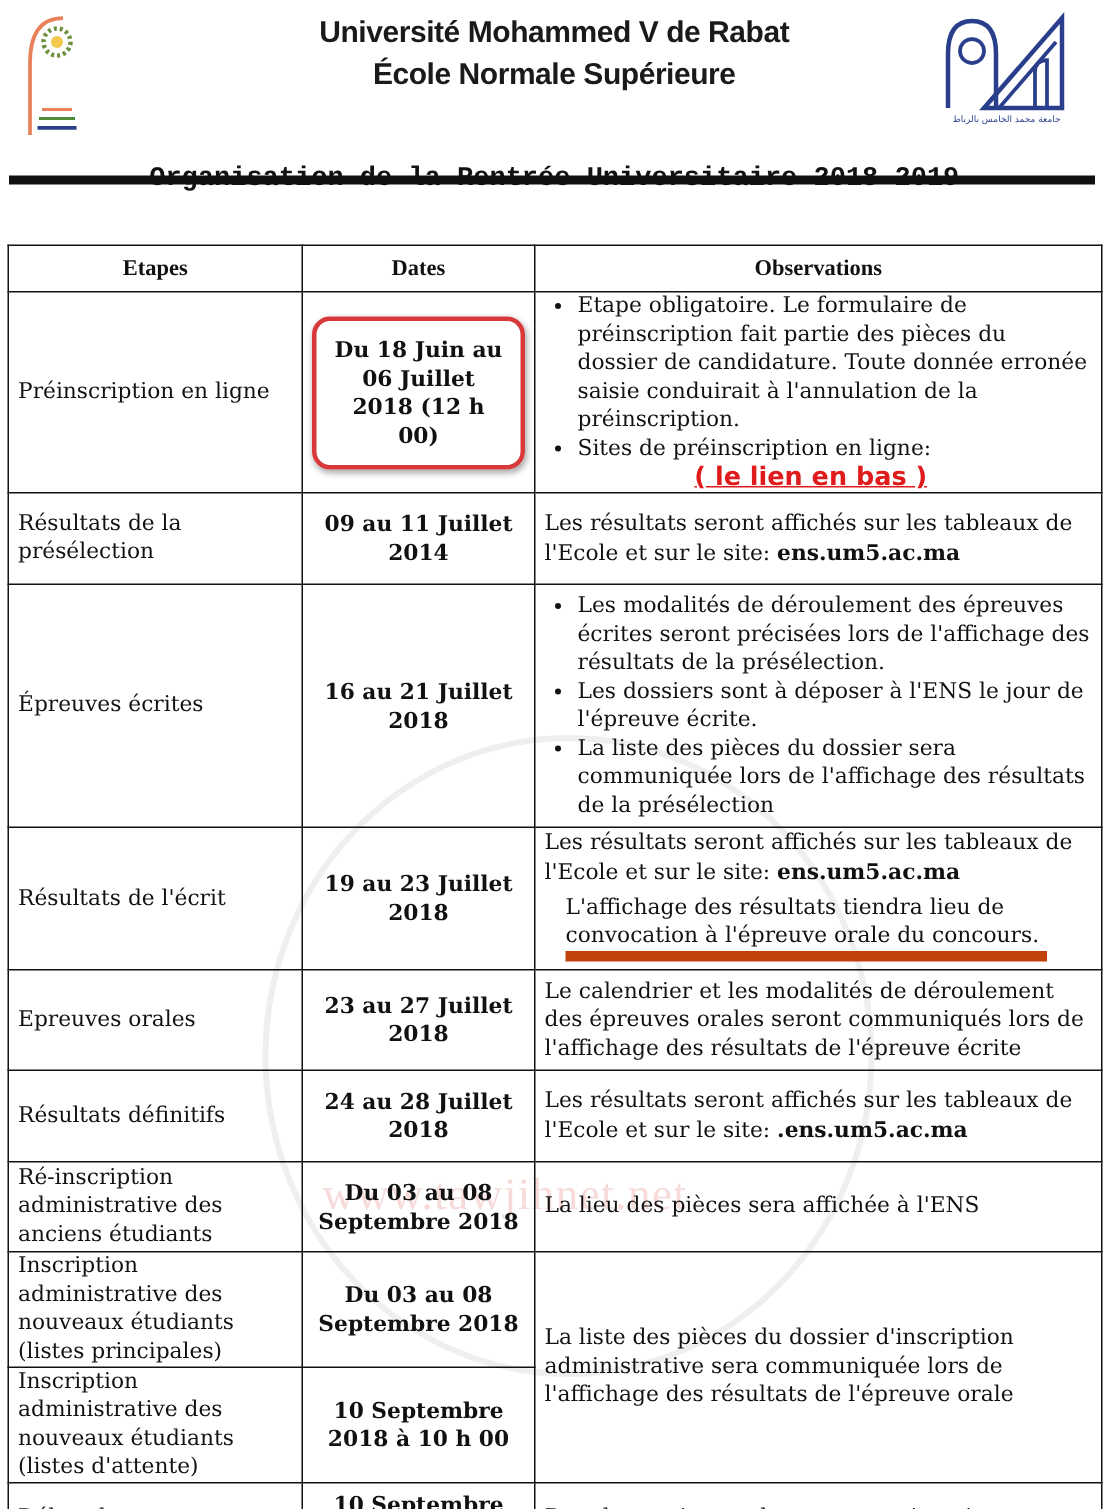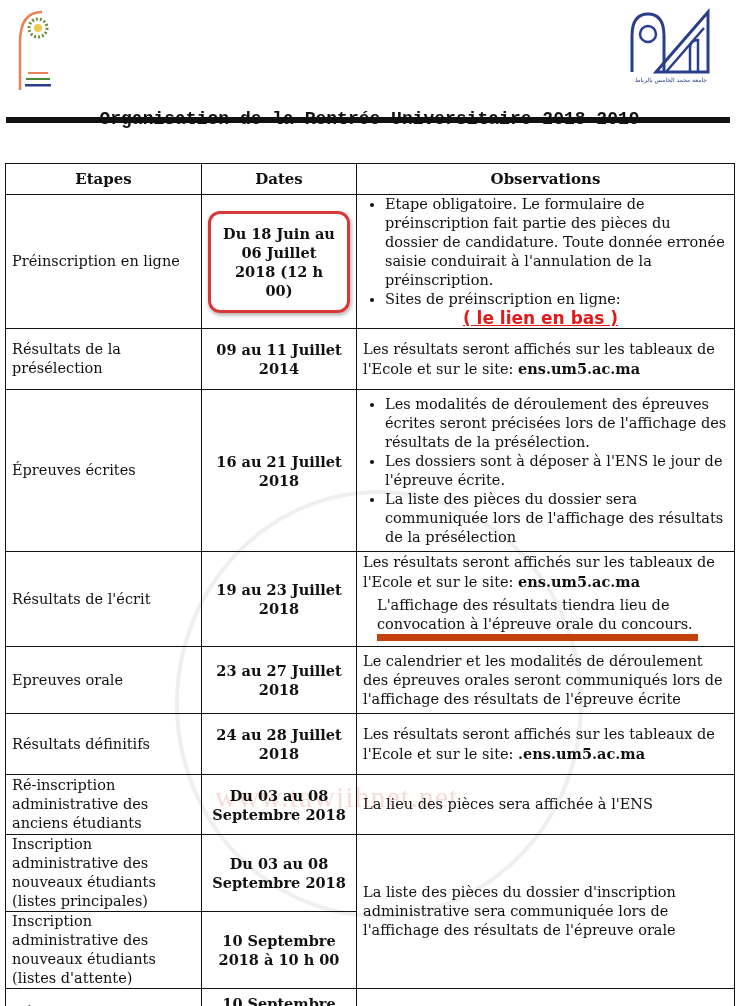--- a/index.html
+++ b/index.html
@@ -7,21 +7,21 @@
   .header{position:absolute;left:0;top:0;width:739px;height:120px;}
   .uni-title{position:absolute;left:0;width:739px;top:8px;text-align:center;font-family:"Liberation Sans","DejaVu Sans",sans-serif;font-weight:bold;font-size:20px;letter-spacing:-0.3px;line-height:28px;color:#1a1a1a;}
   .logo-left{position:absolute;left:12px;top:6px;width:44px;height:86px;}
   .logo-right{position:absolute;left:626px;top:6px;width:90px;height:70px;}
   .logo-right-caption{position:absolute;left:612px;top:76px;width:118px;font-size:6px;color:#2a3f8c;text-align:center;font-family:"DejaVu Sans",sans-serif;}
   .rule{position:absolute;left:6px;top:117px;width:724px;height:6px;background:#111;}
   .doc-title{position:absolute;left:0;top:108px;width:739px;text-align:center;font-family:Liberation Mono, monospace;font-weight:bold;font-size:18px;line-height:22px;margin-top:0;}
   .doc-title-wrap{position:absolute;left:0;top:134px;width:739px;height:22px;}
   table{position:absolute;left:5px;top:163px;width:730px;border-collapse:collapse;table-layout:fixed;font-size:14.5px;}
   td,th{border:1.6px solid #111;vertical-align:middle;padding:0 6px;line-height:19px;}
-  th{font-weight:bold;text-align:center;height:30px;font-size:15px;}
+  th{font-weight:bold;text-align:center;height:30px;font-size:15px;font-family:Liberation Serif, serif;}
   .c1{width:196px;}
   .c2{width:155px;}
   .date{font-weight:bold;text-align:center;}
   .obs ul{margin:0;padding-left:22px;}
   .obs li{margin:0;}
   .highlight{display:inline-block;border:3px solid #d9383a;border-radius:12px;padding:10px 8px;box-shadow:1px 2px 4px rgba(0,0,0,0.35);text-align:center;}
   .link-red{color:#e01b1b;font-family:"DejaVu Sans",sans-serif;font-weight:bold;font-size:17px;text-align:center;display:block;margin-left:-10px;text-decoration:underline;}
   .site{font-weight:bold;}
   .watermark{position:absolute;left:150px;top:760px;font-family:Liberation Serif, serif;font-size:30px;color:rgba(220,90,90,0.22);letter-spacing:1px;pointer-events:none;}
   .wm-circle{position:absolute;left:175px;top:490px;width:400px;height:420px;border:4px solid rgba(120,120,120,0.12);border-radius:50%;pointer-events:none;}
@@ -32,20 +32,24 @@
 
 <div class="header">
   <svg class="logo-left" viewBox="0 0 44 86">
     <path d="M8 84 L8 36 Q8 6 30 6" stroke="#e8825a" stroke-width="2.5" fill="none"></path>
     <circle cx="26" cy="22" r="9" fill="none" stroke="#6b8f3a" stroke-width="3" stroke-dasharray="2 2"></circle>
     <circle cx="26" cy="22" r="4" fill="#f2c94c"></circle>
     <rect x="16" y="66" width="20" height="2" fill="#e8825a"></rect>
     <rect x="14" y="72" width="24" height="2" fill="#4e8a3a"></rect>
     <rect x="13" y="78" width="26" height="2.5" fill="#2a3f8c"></rect>
   </svg>
+  <div class="uni-title">
+    <div>Université Mohammed V de Rabat</div>
+    <div>École Normale Supérieure</div>
+  </div>
   <svg class="logo-right" viewBox="0 0 90 70">
     <path d="M6 66 L6 30 Q6 8 22 8 Q38 8 38 30 L38 66" stroke="#2a3f8c" stroke-width="3" fill="none"></path>
     <circle cx="22" cy="28" r="8" fill="none" stroke="#2a3f8c" stroke-width="2.5"></circle>
     <path d="M30 66 L82 6 L82 66 Z" stroke="#2a3f8c" stroke-width="3" fill="none"></path>
     <path d="M40 66 L78 22" stroke="#2a3f8c" stroke-width="2.5"></path>
     <path d="M64 66 L64 42 Q64 34 72 34 L72 66" stroke="#2a3f8c" stroke-width="2.5" fill="none"></path>
   </svg>
   <div class="logo-right-caption">جامعة محمد الخامس بالرباط</div>
   <div class="rule"></div>
 </div>
@@ -106,21 +110,21 @@
     <tr style="height:95px">
       <td>Résultats de l'écrit</td>
       <td class="date">19 au 23 Juillet 2018</td>
       <td class="obs">
         <span>Les résultats seront affichés sur les tableaux de l'Ecole et sur le site:</span>
         <span class="site">ens.um5.ac.ma</span>
         <span class="note">L'affichage des résultats tiendra lieu de convocation à l'épreuve orale du concours.</span>
       </td>
     </tr>
     <tr style="height:67px">
-      <td>Epreuves orale</td>
+      <td>Epreuves orales</td>
       <td class="date">23 au 27 Juillet 2018</td>
       <td class="obs">Le calendrier et les modalités de déroulement des épreuves orales seront communiqués lors de l'affichage des résultats de l'épreuve écrite</td>
     </tr>
     <tr style="height:61px">
       <td>Résultats définitifs</td>
       <td class="date">24 au 28 Juillet 2018</td>
       <td class="obs">
         <span>Les résultats seront affichés sur les tableaux de l'Ecole et sur le site:</span>
         <span class="site">.ens.um5.ac.ma</span>
       </td>

